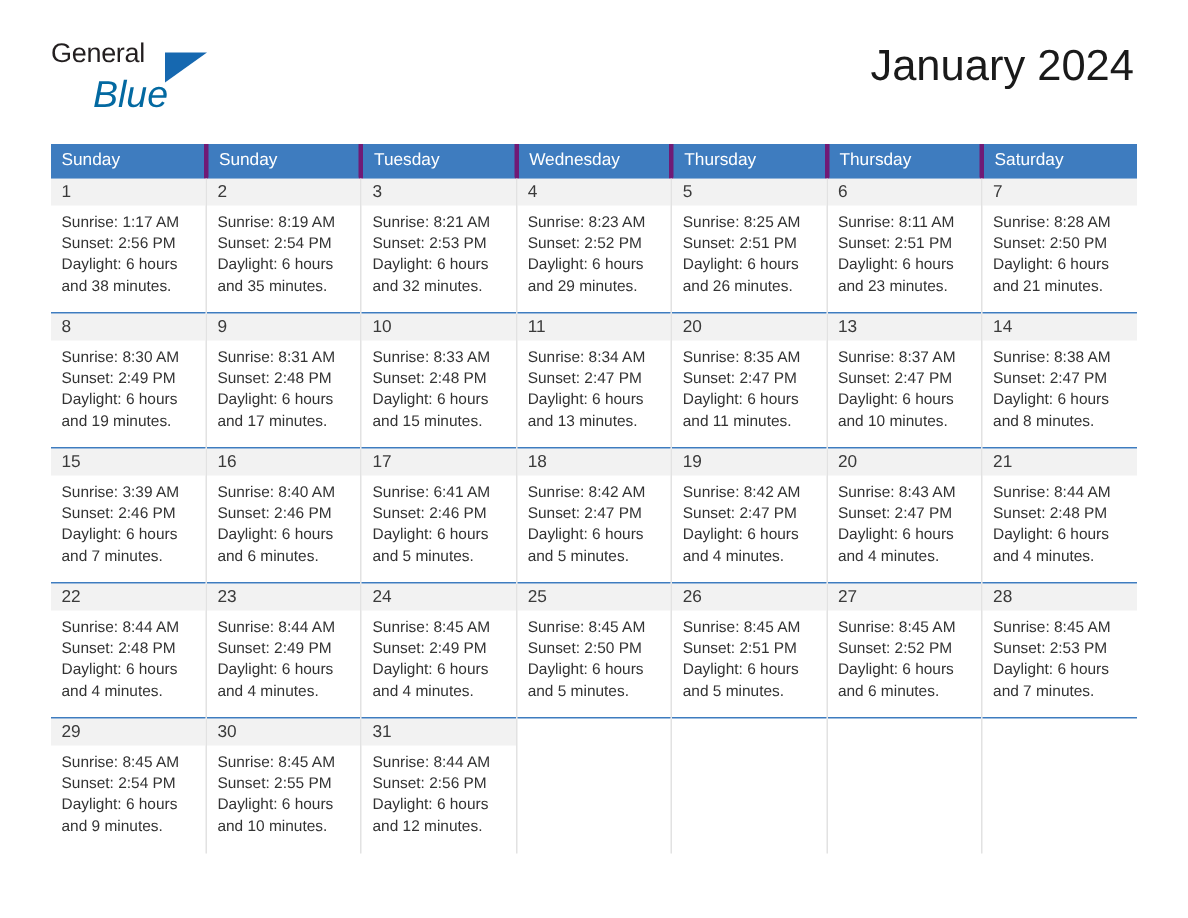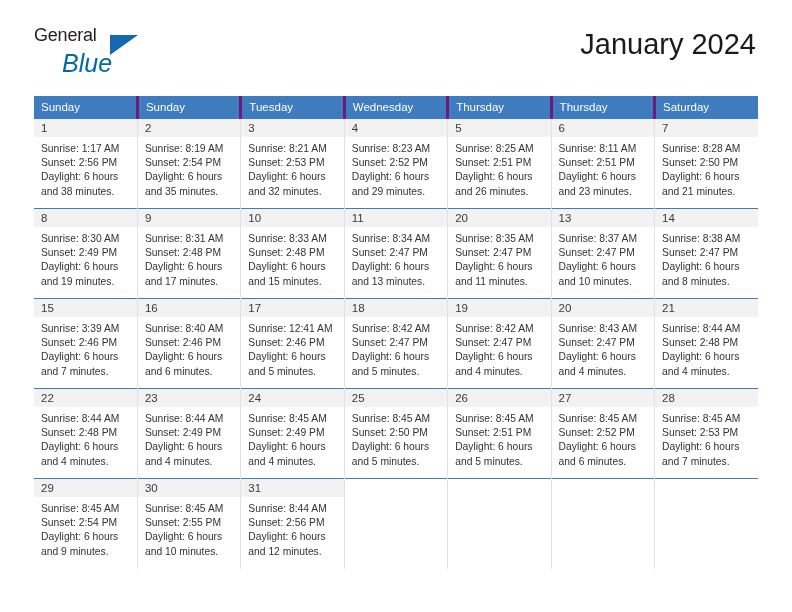--- a/index.html
+++ b/index.html
@@ -299,21 +299,21 @@
             <div class="info">
               <div>Sunrise: 8:40 AM</div>
               <div>Sunset: 2:46 PM</div>
               <div>Daylight: 6 hours</div>
               <div>and 6 minutes.</div>
             </div>
           </td>
         <td>
             <div class="daynum">17</div>
             <div class="info">
-              <div>Sunrise: 12:41 AM</div>
+              <div>Sunrise: 6:41 AM</div>
               <div>Sunset: 2:46 PM</div>
               <div>Daylight: 6 hours</div>
               <div>and 5 minutes.</div>
             </div>
           </td>
         <td>
             <div class="daynum">18</div>
             <div class="info">
               <div>Sunrise: 8:42 AM</div>
               <div>Sunset: 2:47 PM</div>

